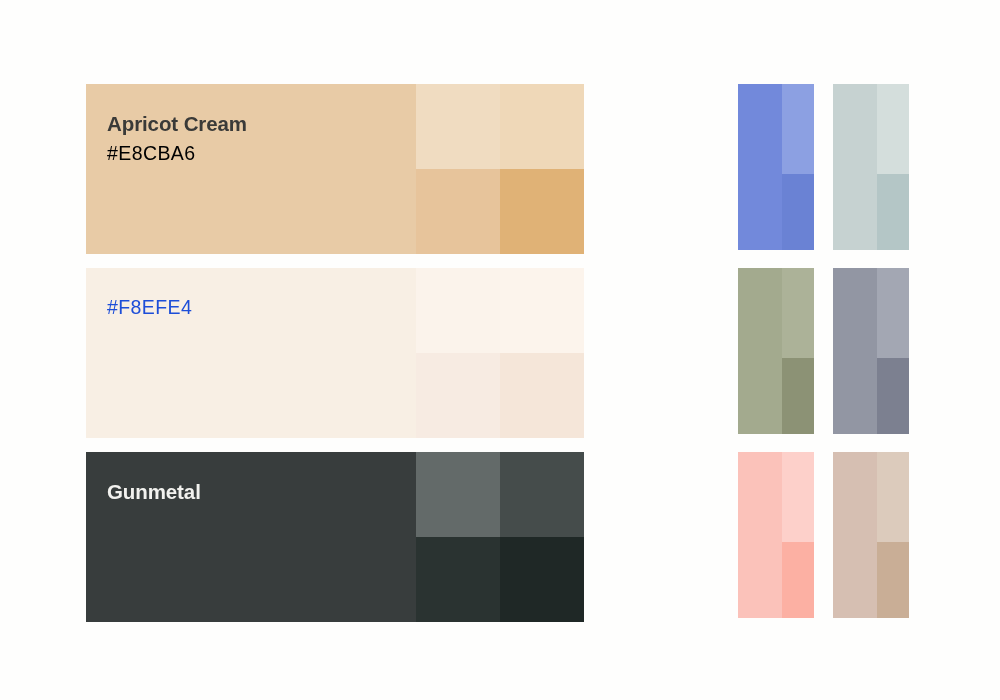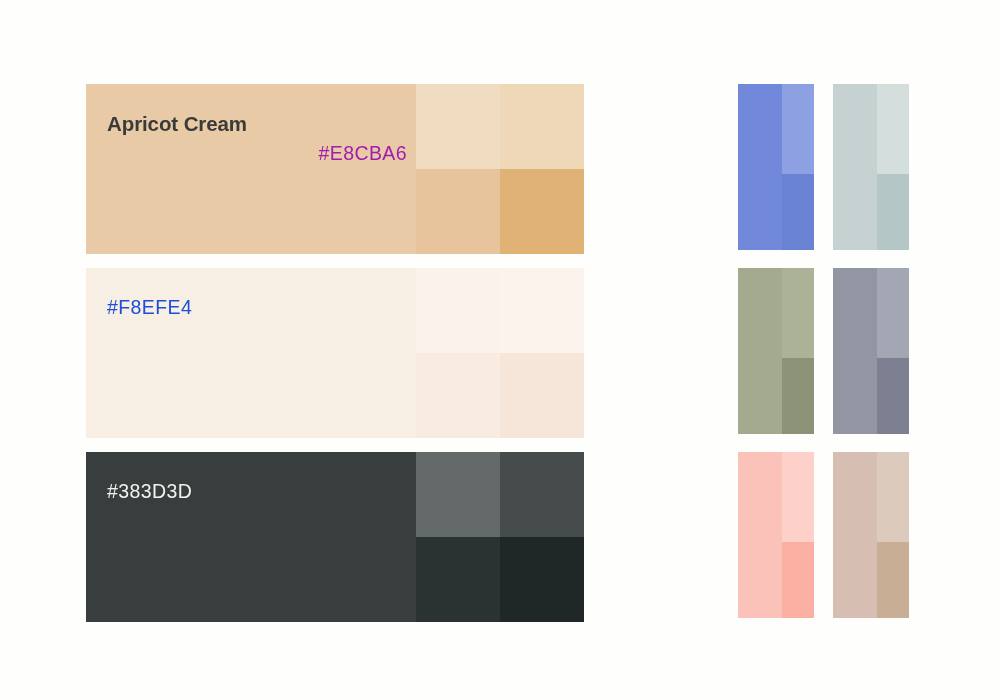--- a/index.html
+++ b/index.html
@@ -129,21 +129,21 @@
 
   <div id="watermark-layer">
     
   </div>
 
   <div id="cards">
       <div class="card">
         <div class="card-main" style="background-color: rgb(232, 203, 166);">
           <div class="card-text">
             <div class="card-name" style="color: rgb(58, 58, 56);">Apricot Cream</div>
-            <div class="card-hex" style="color: #a21caf; text-align: right;">#E8CBA6</div>
+            <div class="card-hex" style="color: #000000;">#E8CBA6</div>
           </div>
         </div>
         <div class="card-variants">
           <div class="variant-cell" style="background-color: rgb(240, 220, 193);"></div>
           <div class="variant-cell" style="background-color: rgb(239, 216, 184);"></div>
           <div class="variant-cell" style="background-color: rgb(231, 196, 155);"></div>
           <div class="variant-cell" style="background-color: rgb(224, 178, 118);"></div>
         </div>
       </div>
       <div class="card">
@@ -155,21 +155,21 @@
         <div class="card-variants">
           <div class="variant-cell" style="background-color: rgb(251, 243, 235);"></div>
           <div class="variant-cell" style="background-color: rgb(252, 244, 236);"></div>
           <div class="variant-cell" style="background-color: rgb(247, 235, 226);"></div>
           <div class="variant-cell" style="background-color: rgb(245, 230, 217);"></div>
         </div>
       </div>
       <div class="card">
         <div class="card-main" style="background-color: rgb(56, 61, 61);">
           <div class="card-text">
-            <div class="card-hex" style="color: rgb(242, 242, 239);">#383D3D</div>
+            <div class="card-name" style="color: rgb(242, 242, 239);">Gunmetal</div>
           </div>
         </div>
         <div class="card-variants">
           <div class="variant-cell" style="background-color: rgb(99, 106, 105);"></div>
           <div class="variant-cell" style="background-color: rgb(69, 76, 75);"></div>
           <div class="variant-cell" style="background-color: rgb(42, 51, 49);"></div>
           <div class="variant-cell" style="background-color: rgb(31, 40, 38);"></div>
         </div>
       </div>
     </div>

